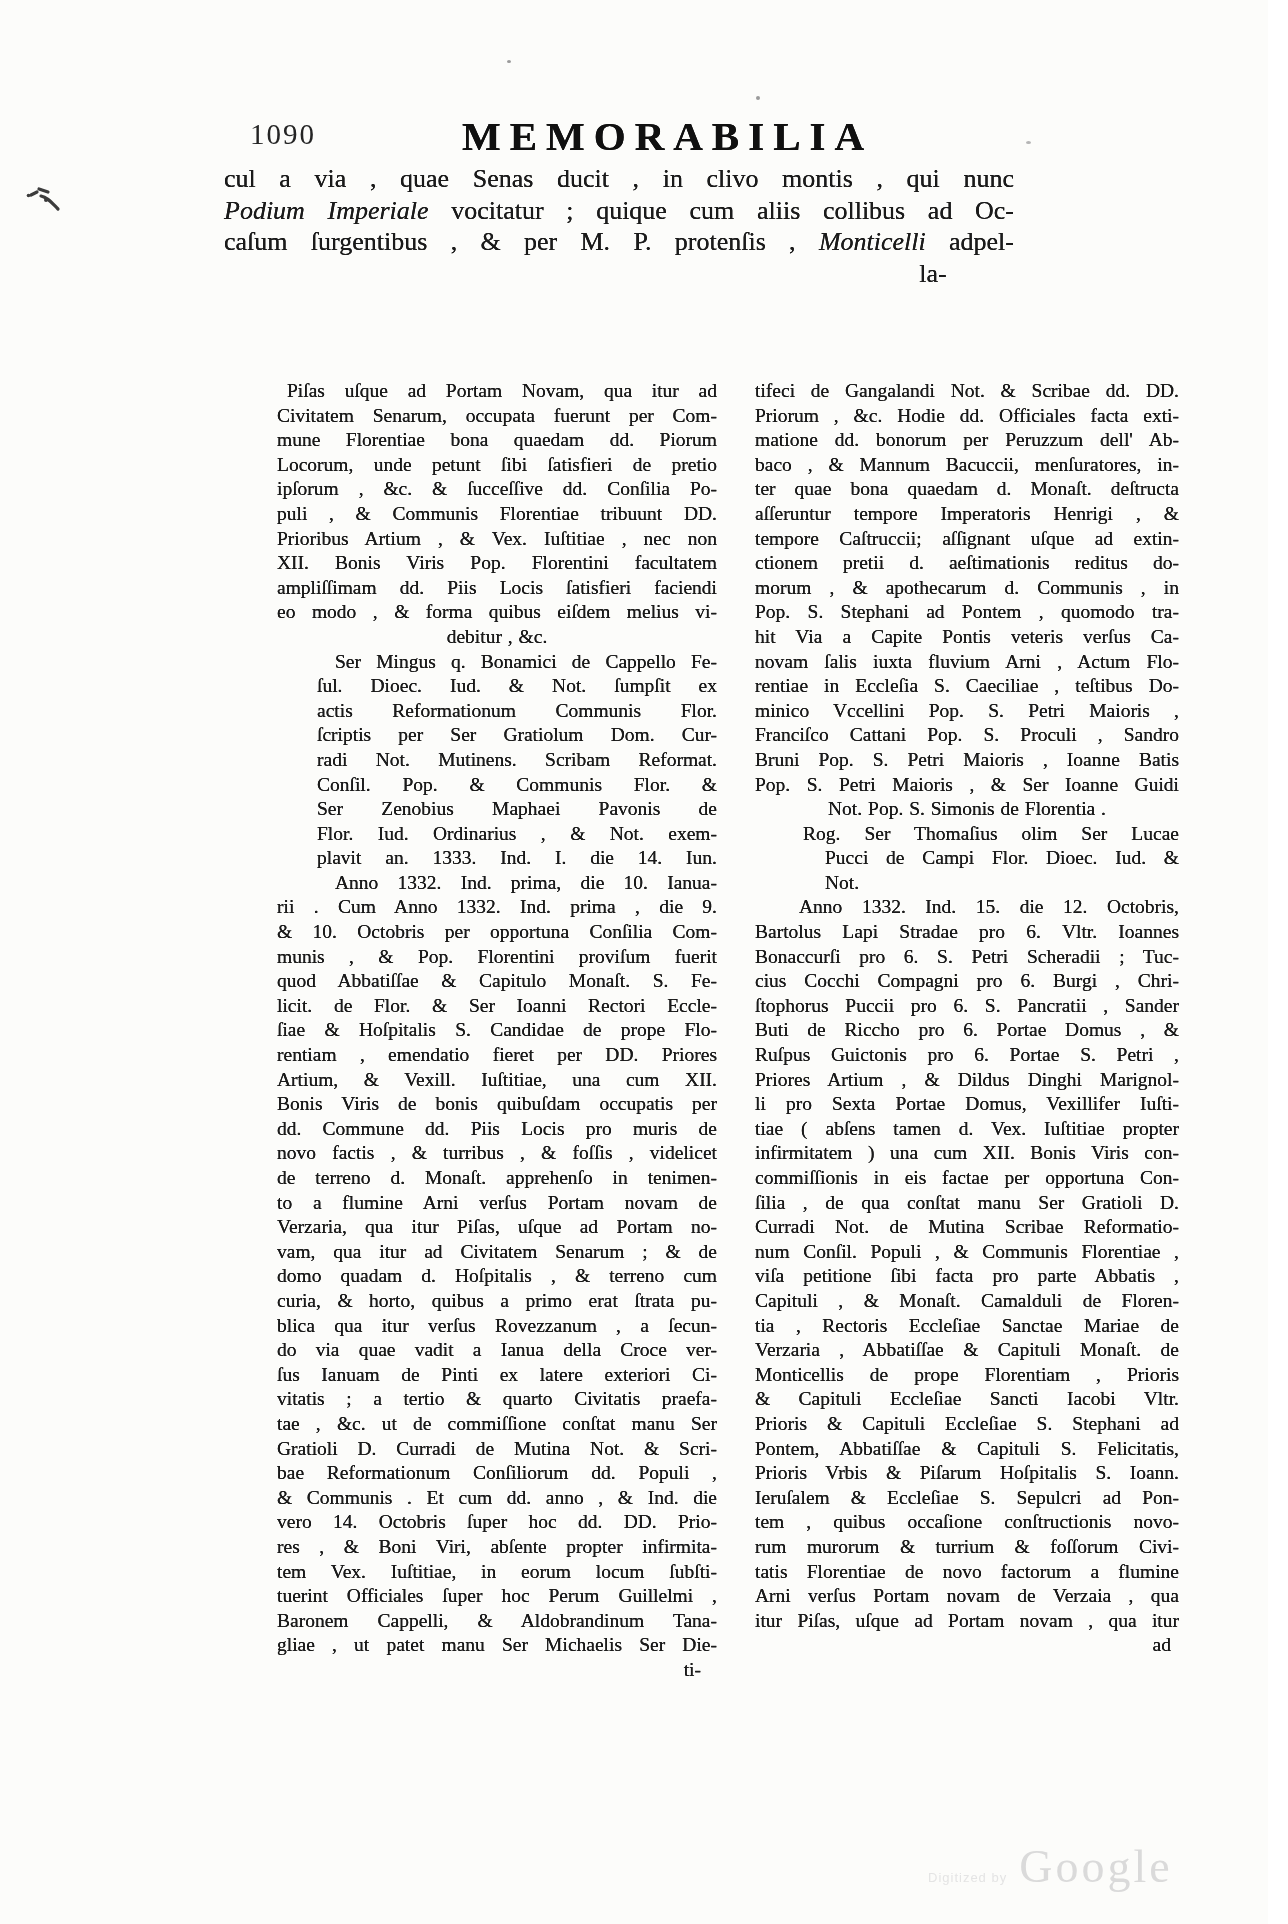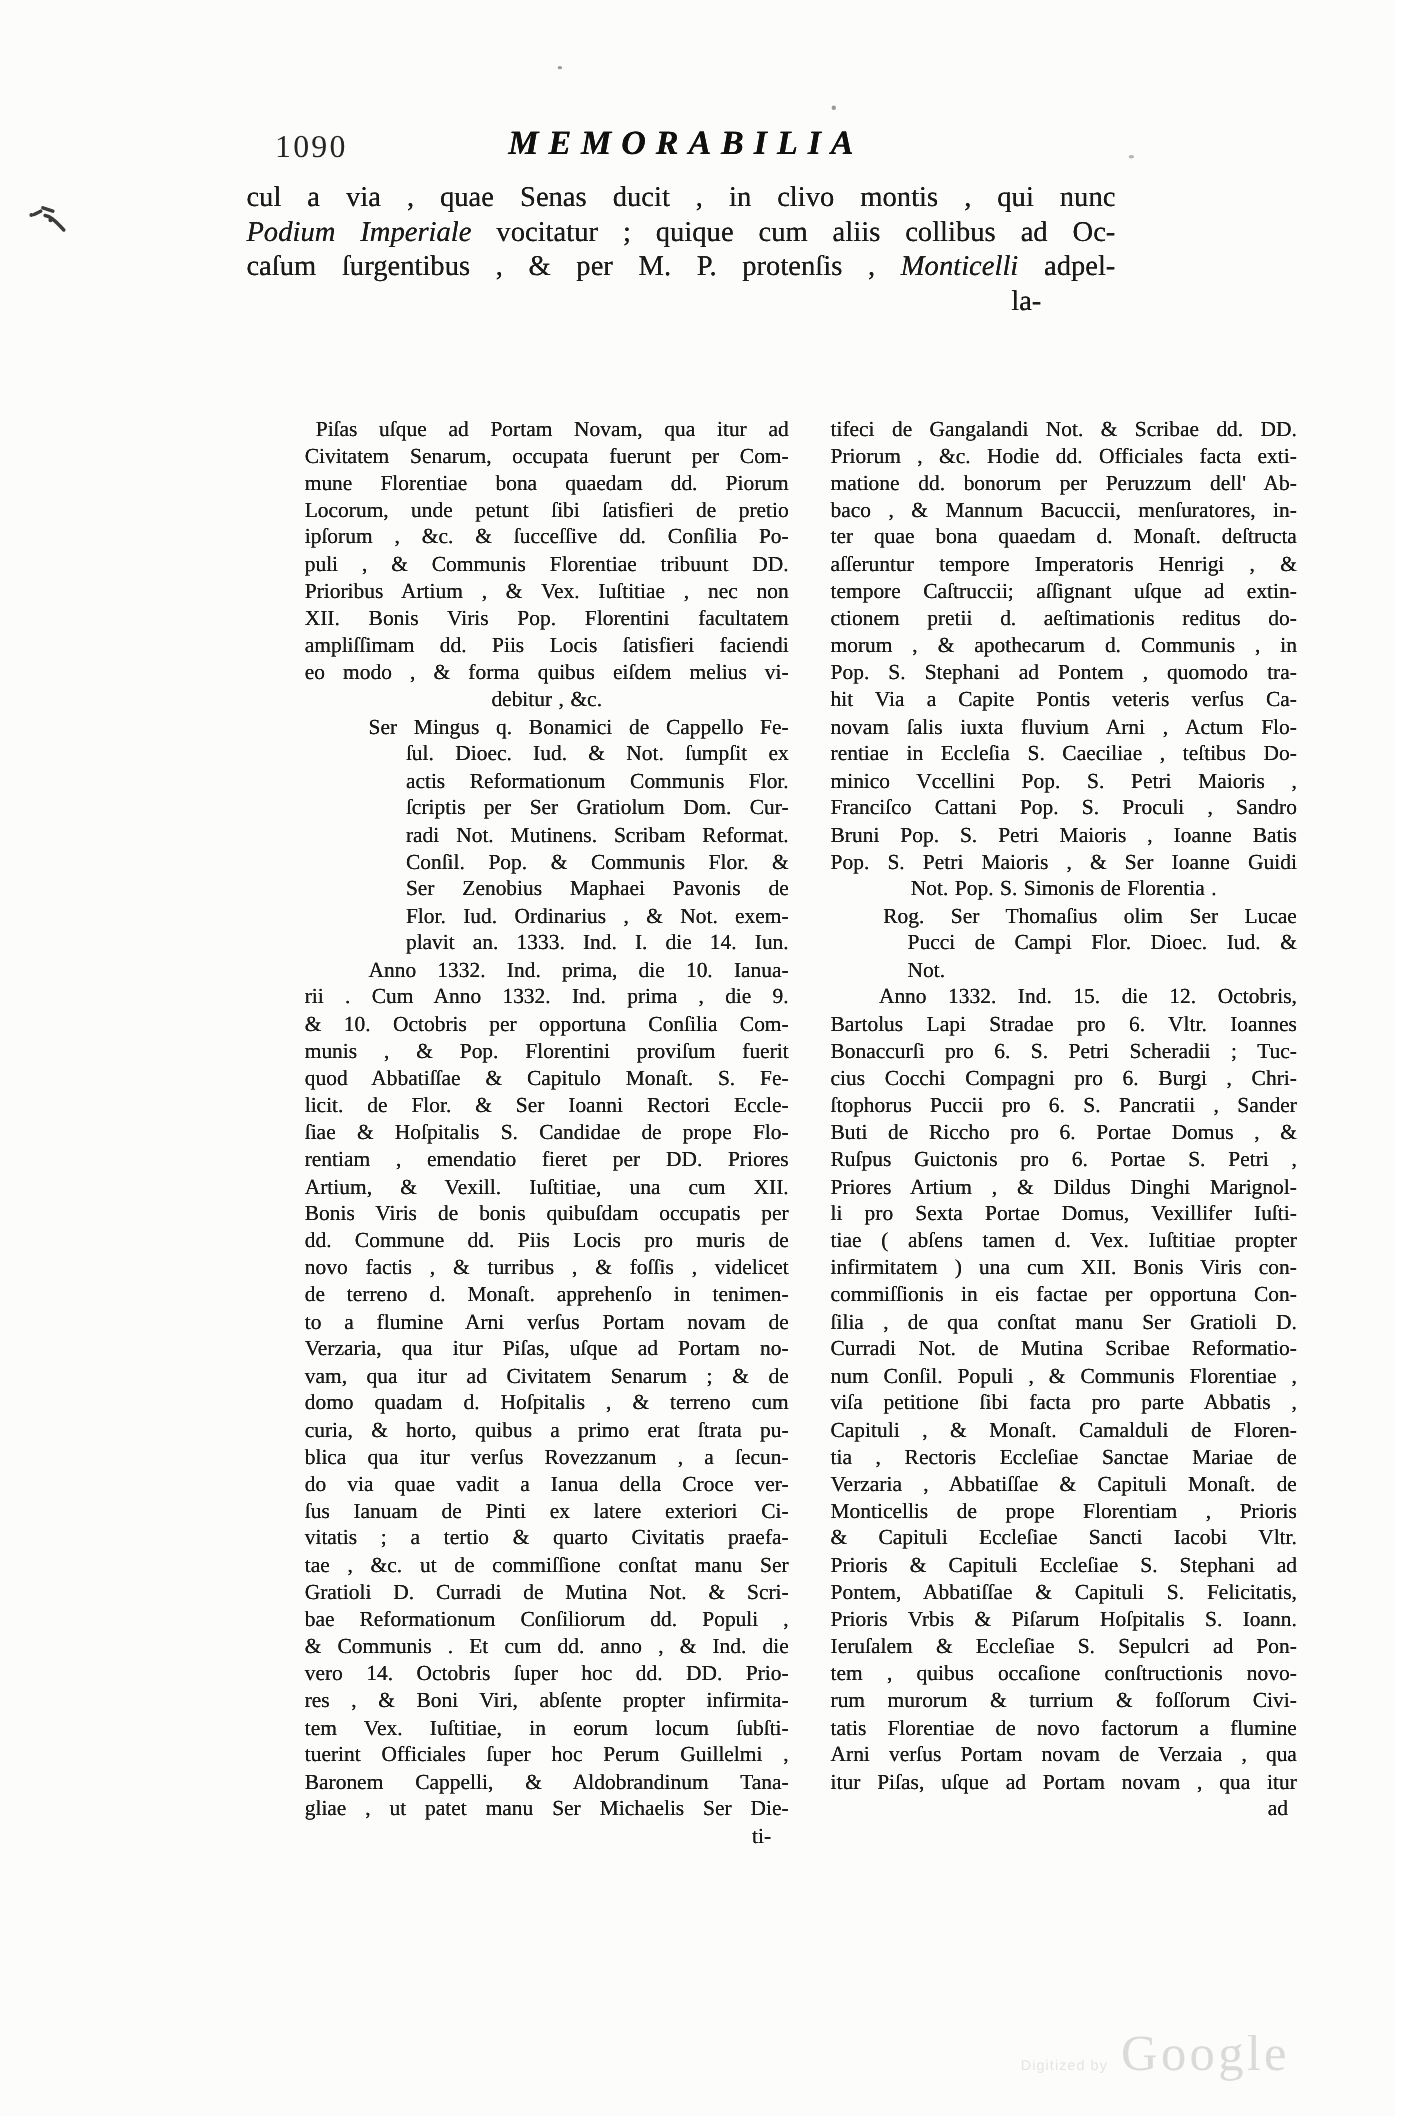--- a/index.html
+++ b/index.html
@@ -17,21 +17,21 @@
     font-family:"Liberation Serif","DejaVu Serif",serif;
     color:var(--ink);
   }
   
   .pageno{
     position:absolute;left:250px;top:118px;
     font-size:29px;letter-spacing:2px;color:#242424;
   }
   .title{
     position:absolute;left:462px;top:112px;
-    font-size:31px;font-style:italic;font-weight:bold;
+    font-size:41px;font-weight:bold;
     letter-spacing:9px;color:#101010;
     text-shadow:0 0 .5px #000;
   }
   
   .intro{
     position:absolute;left:224px;top:163px;width:790px;
     font-size:26px;line-height:31.5px;
     text-shadow:0 0 .4px #000;
   }
   .iline{white-space:normal;}
@@ -45,21 +45,21 @@
     text-shadow:0 0 .4px #000;
     word-spacing:1px;
   }
   .col-left{left:277px;width:440px;}
   .col-right{left:755px;width:424px;}
   .tline{min-height:24.6px;}
   .tline.j{text-align:justify;text-align-last:justify;}
   .tline.fi{text-align:justify;text-align-last:justify;text-indent:10px;}
   .tline.p{text-align:center;}
   .tline.h1{margin-left:58px;text-align:justify;text-align-last:justify;}
-  .tline.h2{margin-left:92px;text-align:justify;text-align-last:justify;}
+  .tline.h2{margin-left:40px;text-align:justify;text-align-last:justify;}
   .tline.h2p{margin-left:76px;text-align:left;}
   .tline.pi{text-indent:58px;text-align:justify;text-align-last:justify;}
   .tline.cw{text-align:right;padding-right:16px;}
   .col-right .tline.h1{margin-left:48px;}
   .col-right .tline.h2,.col-right .tline.h2p{margin-left:70px;}
   .col-right .tline.pi{text-indent:44px;}
   .col-right .tline.cw{padding-right:8px;}
   
   .ink-mark{position:absolute;left:24px;top:183px;width:48px;height:38px;}
   .edge-mark{position:absolute;left:1276px;top:868px;font-size:22px;color:#4a4a4a;}

